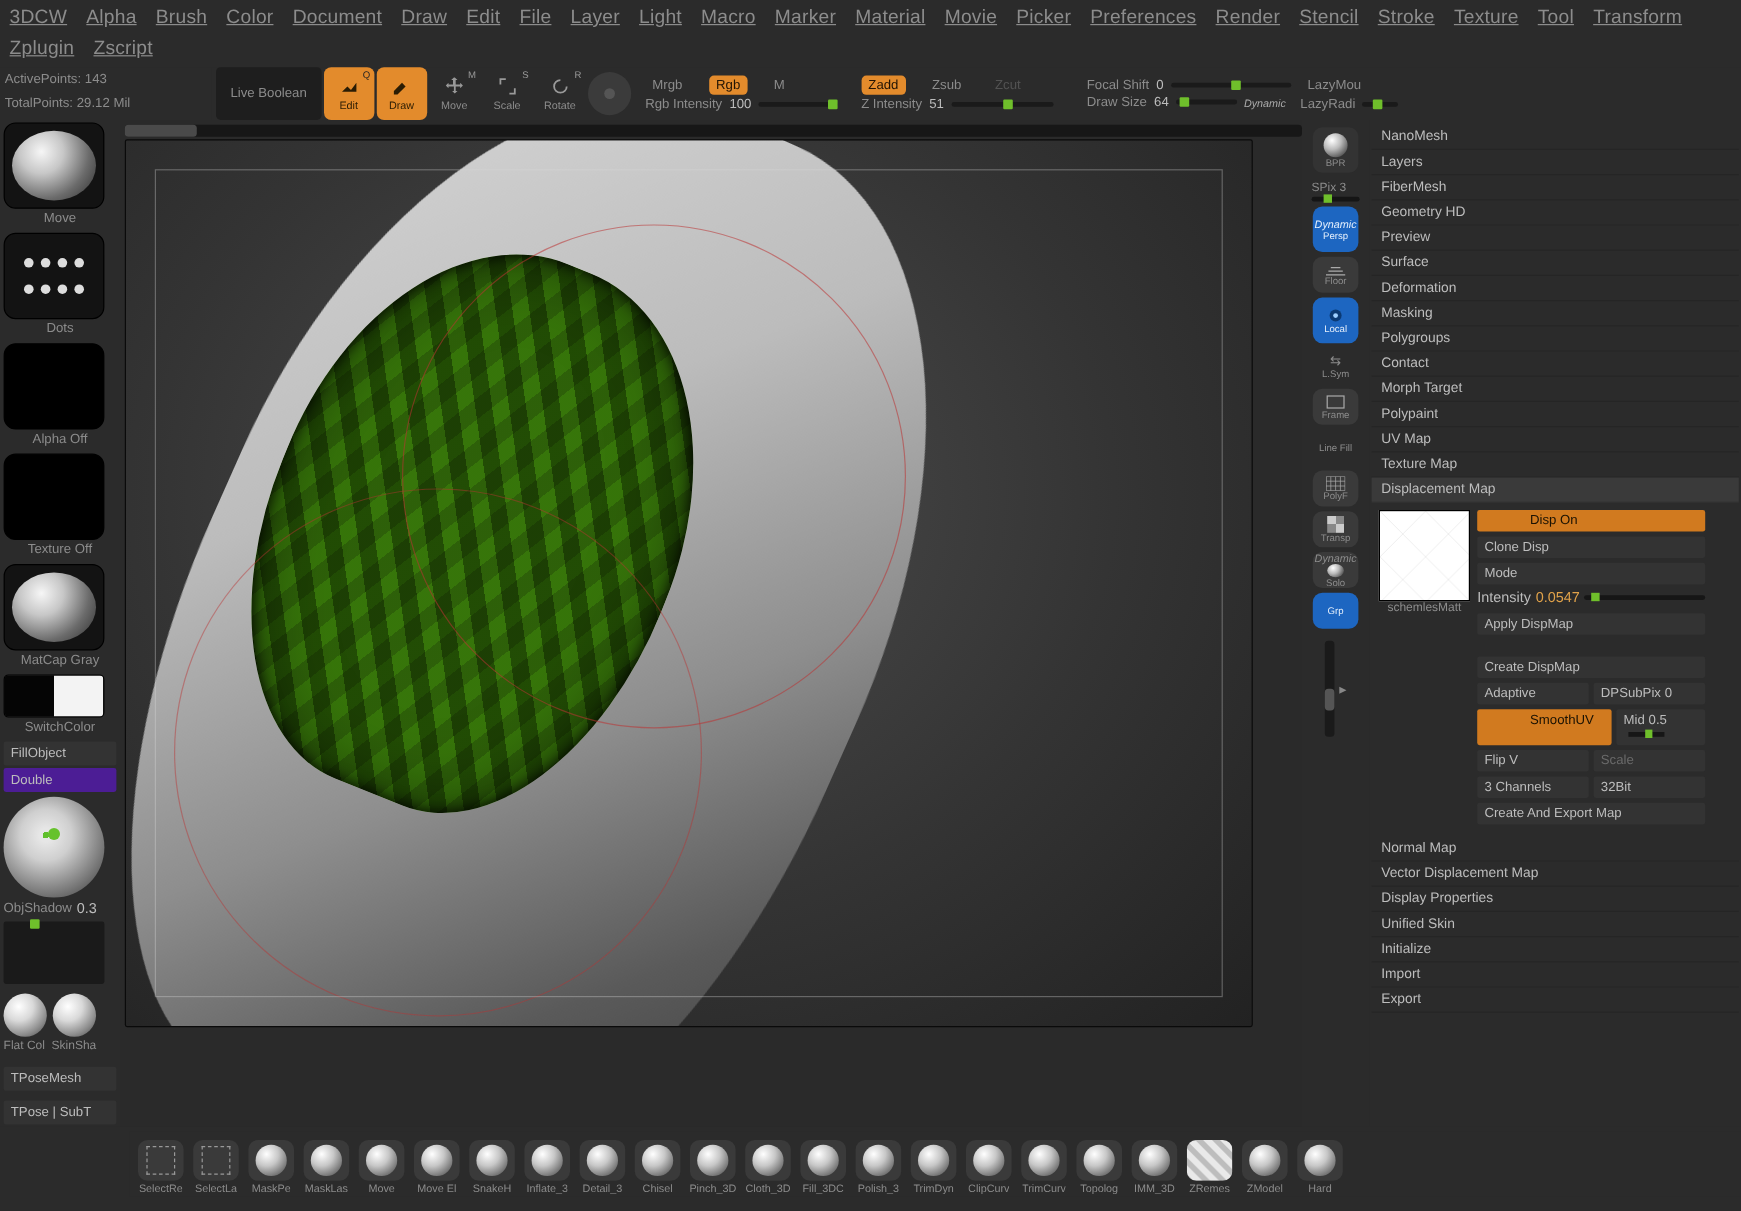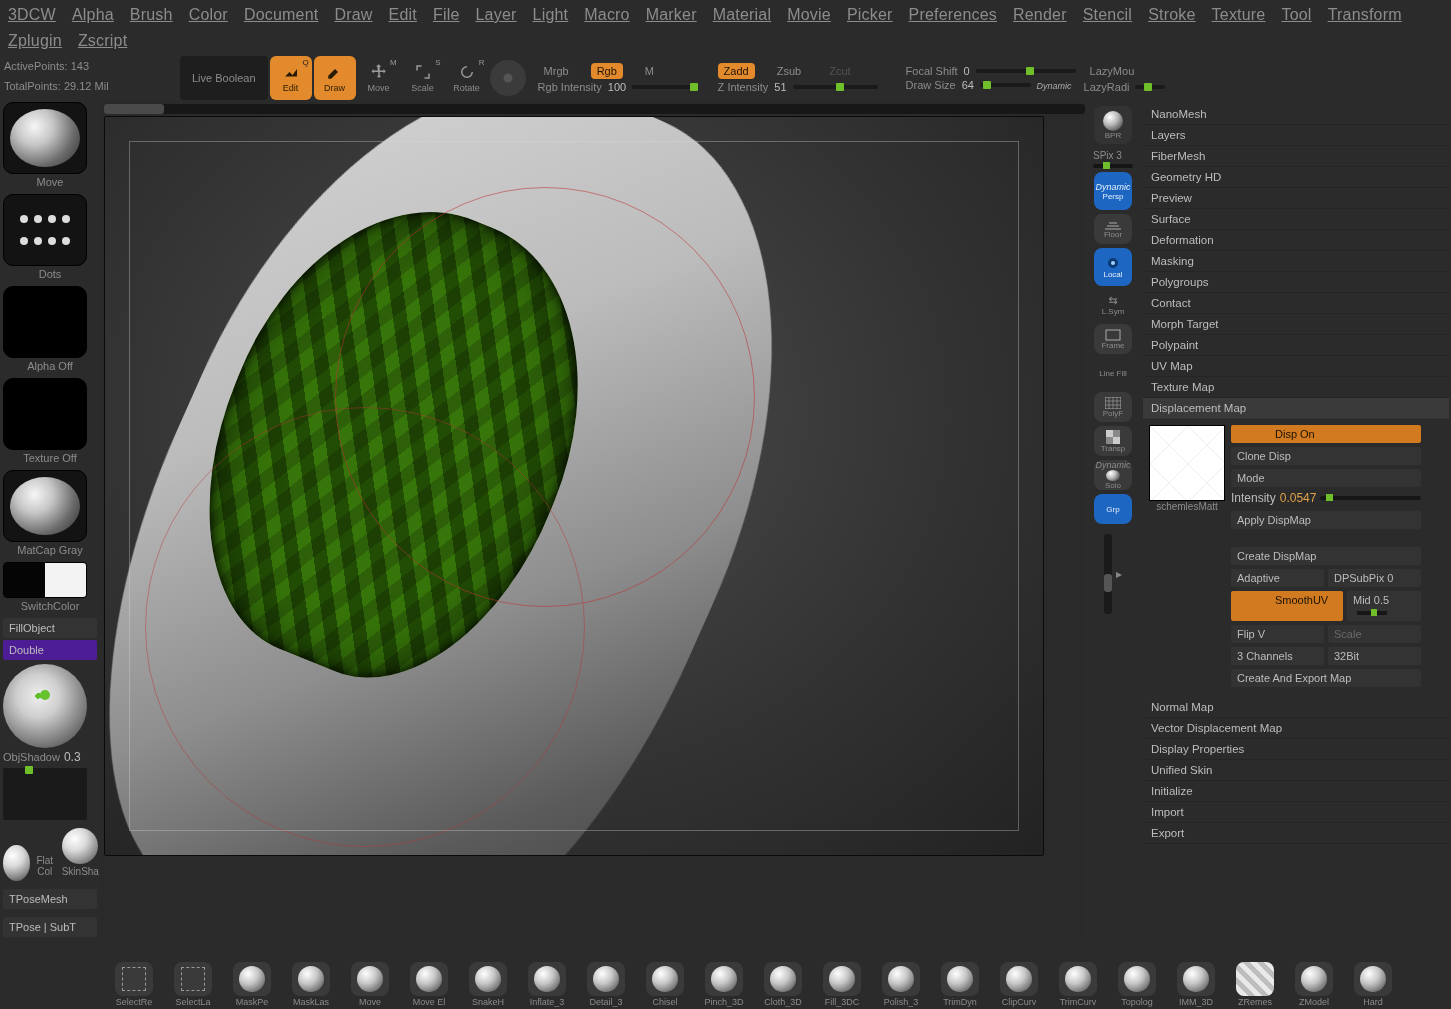--- a/index.html
+++ b/index.html
@@ -208,22 +208,22 @@
   .disp-btn.orange{background:var(--orange2);color:#1a1203;padding-left:44px;}
   .disp-btn.dim{color:#6a6a6a;}
   .disp-row{display:flex;gap:4px;}
   .disp-row .half{flex:1;}
   .mini-slider{display:flex;align-items:center;gap:4px;}
   .mini-slider .t{flex:1;height:4px;background:#161616;border-radius:2px;position:relative;}
   .mini-slider .t .k{position:absolute;left:8px;top:-2px;width:7px;height:7px;background:var(--accent);}
 
   
   .brushes{
-    position:absolute;left:108px;bottom:0;right:0;height:54px;
-    background:var(--bg);display:flex;align-items:flex-end;gap:15px;
+    position:absolute;left:108px;bottom:12px;right:0;height:54px;
+    background:var(--bg);display:flex;align-items:flex-end;gap:2px;
     padding:2px 4px;overflow:hidden;
   }
   .brush{
     width:44px;display:flex;flex-direction:column;align-items:center;gap:1px;
   }
   .brush .ico{
     width:38px;height:34px;border-radius:8px;background:var(--bg-light);
     display:flex;align-items:center;justify-content:center;overflow:hidden;
   }
   .brush .ico.ball::after{
@@ -430,21 +430,21 @@
     </div>
     <div style="display:flex;align-items:center;gap:4px;">
       <span class="thumb-lbl" style="margin:0;">ObjShadow</span>
       <span>0.3</span>
     </div>
     <div class="slider-track" style="width:84px;margin:2px 0 6px;">
       <div class="knob" style="left:26%;"></div>
     </div>
 
     <div class="pair">
-      <div style="display:flex;flex-direction:row;align-items:flex-end;gap:2px;">
+      <div style="display:flex;flex-direction:column;align-items:flex-start;gap:2px;">
         <div class="mini-ball"></div>
         <span class="thumb-lbl" style="font-size:10px;">Flat Col</span>
       </div>
       <div style="display:flex;flex-direction:column;align-items:center;gap:2px;">
         <div class="mini-ball"></div>
         <span class="thumb-lbl" style="font-size:10px;">SkinSha</span>
       </div>
     </div>
 
     <div class="small-btn" style="margin-top:6px;">TPoseMesh</div>

